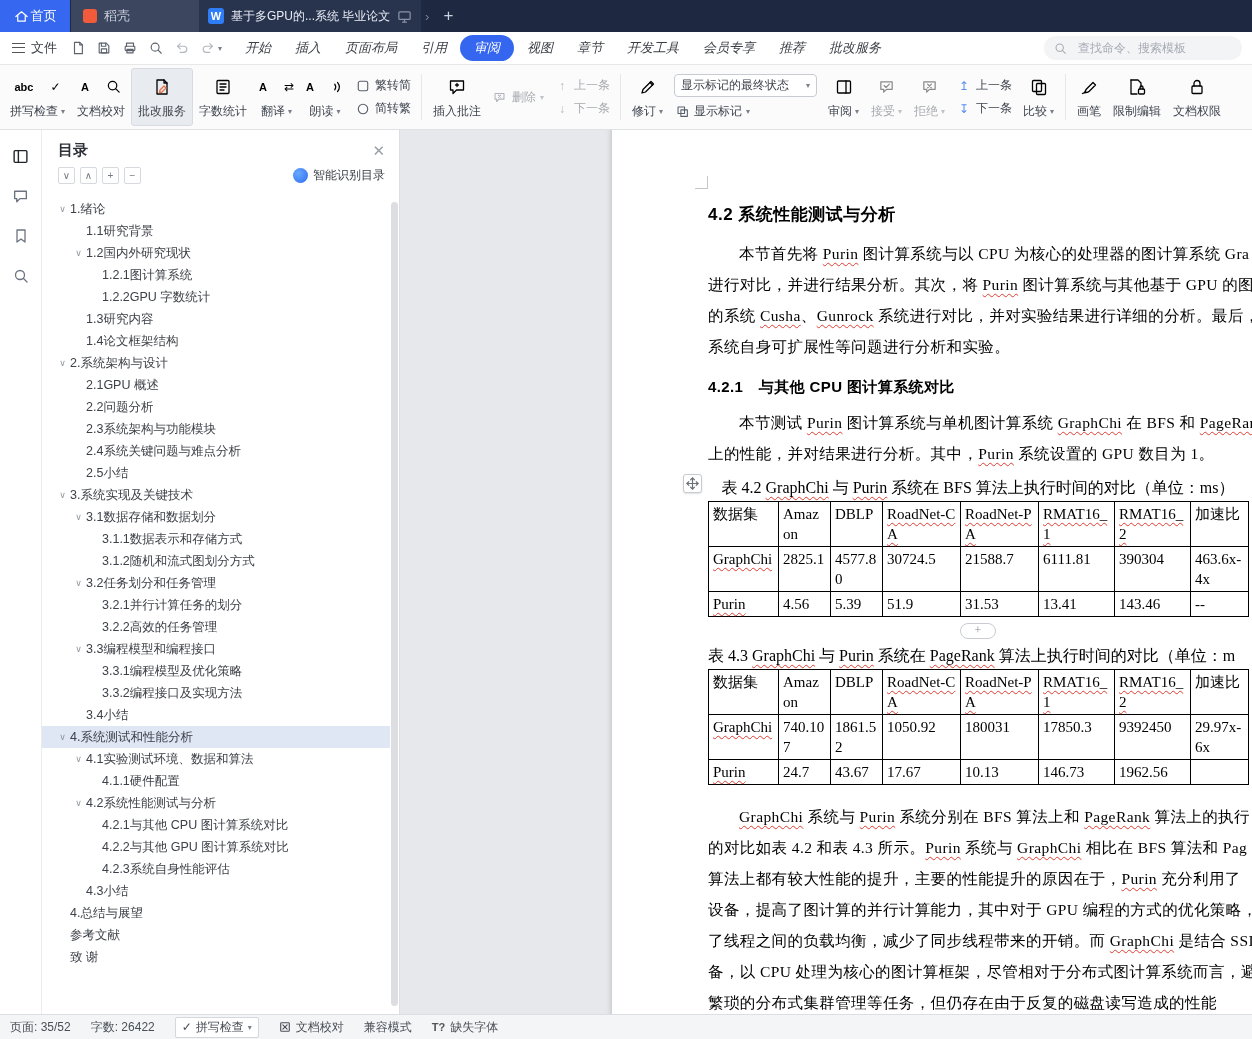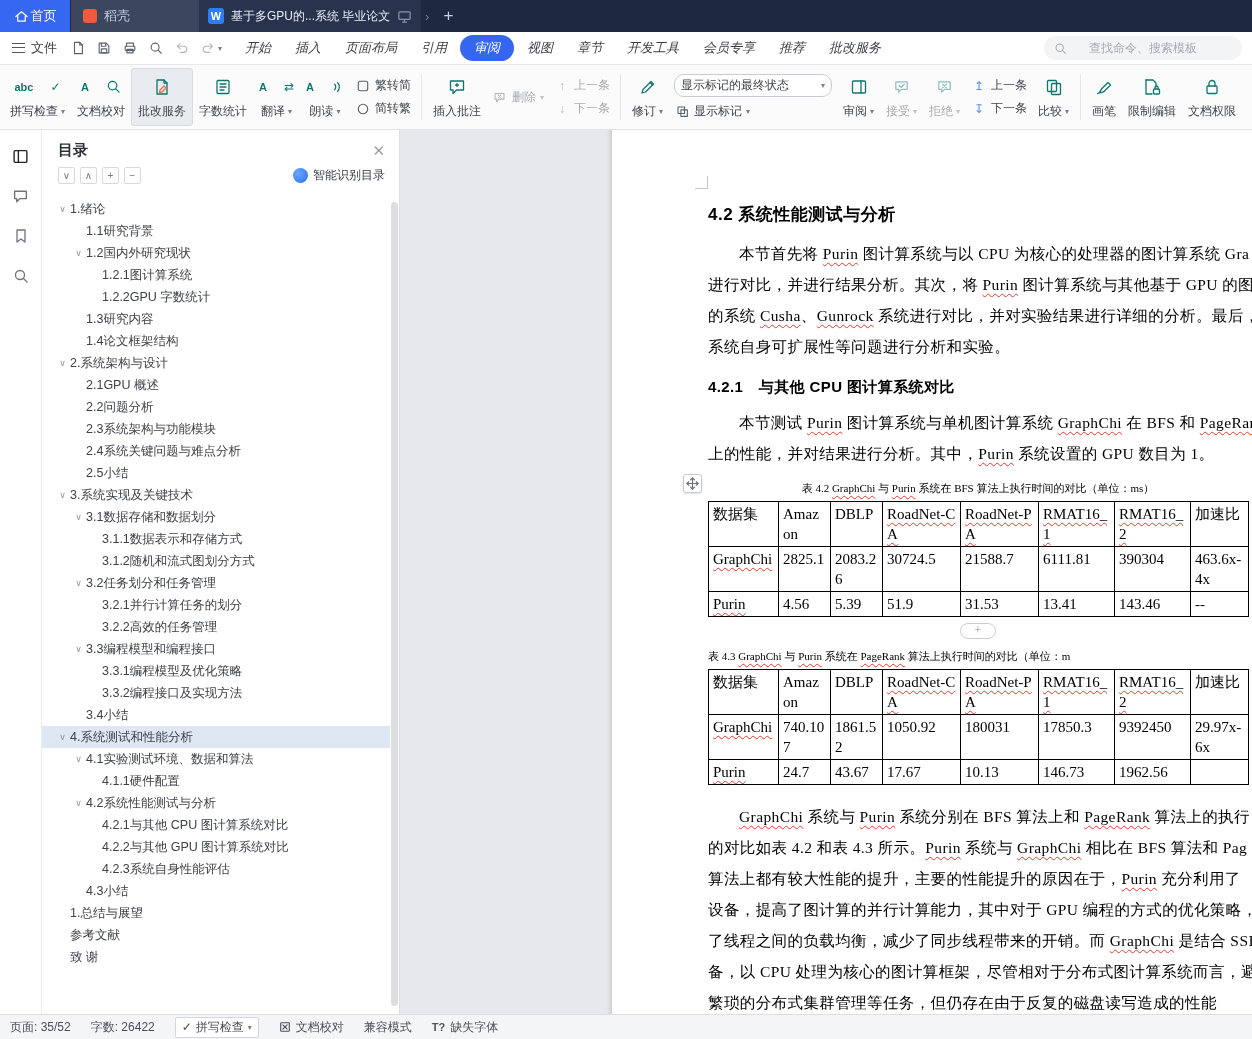--- a/index.html
+++ b/index.html
@@ -25,35 +25,35 @@
   .menubar { position:absolute; top:32px; left:0; right:0; height:33px; background:#fff; border-bottom:1px solid #e8e8e8; display:flex; align-items:center; padding:0 10px; font-size:13px; }
   .file-btn { display:flex; align-items:center; gap:6px; padding:0 8px 0 2px; }
   .burger { width:13px; height:10px; border-top:1.6px solid #555; border-bottom:1.6px solid #555; position:relative; }
   .burger:after { content:""; position:absolute; left:0; right:0; top:2.7px; height:1.6px; background:#555; }
   .mico { width:24px; height:22px; display:flex; align-items:center; justify-content:center; color:#5c636e; margin:0 1px; border-radius:3px; }
   .mico.dim { color:#b3b8bf; }
   .mcar { font-size:8px; color:#7a7f88; margin-left:-3px; }
   .mtabs { display:flex; align-items:center; margin-left:12px; gap:2px; }
   .mtab { padding:4px 11px; border-radius:4px; white-space:nowrap;font-style:italic; }
   .mtab.active { background:#3566f0; color:#fff; border-radius:15px; padding:4px 14px; }
-  .searchbox { margin-left:auto; width:198px; height:24px; background:#f3f4f6; border-radius:13px; display:flex; align-items:center; gap:22px; padding:0 10px; color:#a6abb4; font-size:12px; }
+  .searchbox { margin-left:auto; width:198px; height:24px; background:#f3f4f6; border-radius:13px; display:flex; align-items:center; gap:11px; padding:0 10px; color:#a6abb4; font-size:12px; }
 
   
   .ribbon { position:absolute; top:65px; left:0; right:0; height:65px; background:#fbfbfc; border-bottom:1px solid #dfe1e4; display:flex; align-items:center; padding:0 4px; overflow:hidden; }
   .rbtn { display:flex; flex-direction:column; align-items:center; justify-content:center; height:58px; padding:2px 6px; border-radius:3px; font-size:12px; color:#3f454e; gap:4px; white-space:nowrap; flex:none; }
   .rbtn.pressed { background:#e8ebef; border:1px solid #d8dce2; }
-  .ric { height:24px; display:flex; align-items:center; justify-content:center; color:#0f766e; gap:17px; }
+  .ric { height:24px; display:flex; align-items:center; justify-content:center; color:#000000; gap:17px; }
   .rlab { display:flex; align-items:center; gap:3px; }
   .car { font-size:8px; color:#7a7f88; }
   .dis { opacity:.45; }
   .rsep { width:1px; height:46px; background:#e4e6e9; margin:0 5px; align-self:center; flex:none; }
   .rcol { display:flex; flex-direction:column; justify-content:center; gap:6px; padding:0 5px; flex:none; }
   .rrow { display:flex; align-items:center; gap:4px; font-size:12px; color:#3f454e; white-space:nowrap; }
   .ric2 { width:16px; height:16px; display:flex; align-items:center; justify-content:center; color:#58606c; font-size:12px; }
-  .combo { width:158px; height:23px; border:1px solid #c8ccd2; background:#fff; border-radius:10px; display:flex; align-items:center; justify-content:space-between; padding:0 6px; font-size:12px; color:#3f454e; white-space:nowrap; overflow:hidden; }
+  .combo { width:143px; height:23px; border:1px solid #c8ccd2; background:#fff; border-radius:4px; display:flex; align-items:center; justify-content:space-between; padding:0 6px; font-size:12px; color:#3f454e; white-space:nowrap; overflow:hidden; }
   .abc { font-size:11px; font-weight:bold; letter-spacing:0; }
   .ck { font-size:12px; }
 
   
   .leftstrip { position:absolute; top:130px; bottom:25px; left:0; width:42px; background:#fff; border-right:1px solid #ececee; display:flex; flex-direction:column; align-items:center; padding-top:16px; gap:20px; }
   .lsic { width:20px; height:20px; color:#6d7480; display:flex; align-items:center; justify-content:center; }
   .lsic.active { color:#20242b; }
 
   
   .tocpanel { position:absolute; top:130px; bottom:25px; left:42px; width:358px; background:#fff; border-right:1px solid #dcdee2; }
@@ -77,21 +77,21 @@
   .docarea { position:absolute; top:130px; bottom:25px; left:400px; right:0; background:#e6e8eb; overflow:hidden; }
   .page { position:absolute; left:212px; top:-15px; bottom:-15px; width:730px; background:#fff; box-shadow:0 0 6px rgba(0,0,0,.22); overflow:hidden; }
   .cmark { position:absolute; left:83px; top:61px; width:13px; height:13px; border-right:1px solid #c3c7cc; border-bottom:1px solid #c3c7cc; }
   .content { padding:88px 0 0 96px; font-family:"Liberation Serif",serif; color:#000; }
   .h1 { font-family:"Liberation Sans",sans-serif; font-size:17px; font-weight:bold; letter-spacing:.5px; margin:0 0 12px 0; }
   .subhead { font-family:"Liberation Sans",sans-serif; font-size:15px; font-weight:bold; letter-spacing:.4px; margin:16px 0 10px 0; }
   .dline { font-size:15.5px; line-height:31px; white-space:nowrap; letter-spacing:.4px; }
   .dline.ind { text-indent:31px; }
   .sp { text-decoration:underline; text-decoration-style:wavy; text-decoration-color:#e03c31; text-decoration-thickness:1px; text-underline-offset:3px; }
   .tblwrap { position:relative; width:540px; margin-top:8px; }
-  .cap { font-size:11px; line-height:22px; white-space:nowrap; }
+  .cap { font-size:16px; line-height:22px; white-space:nowrap; }
   .cap1 { text-align:center; }
   .cap2 { text-align:left; }
   .handle { position:absolute; left:-25px; top:-3px; width:19px; height:19px; background:#fff; border:1px solid #c7cbd1; border-radius:3px; box-shadow:0 1px 2px rgba(0,0,0,.12); display:flex; align-items:center; justify-content:center; color:#6a7077; }
   .dtable { border-collapse:collapse; table-layout:fixed; width:540px; margin-top:2px; }
   .dtable td { border:1px solid #000; font-size:15px; line-height:20px; padding:2px 4px; vertical-align:top; word-break:break-all; font-family:"Liberation Serif",serif; }
   .addrow { width:36px; height:16px; border:1px solid #c8ccd2; border-radius:9px; background:#fff; color:#8a9098; font-size:12px; line-height:13px; text-align:center; margin:6px auto; }
   .p3 { margin-top:16px; }
 
   
   .statusbar { position:absolute; left:0; right:0; bottom:0; height:25px; background:#f4f5f6; border-top:1px solid #dcdee1; display:flex; align-items:center; gap:20px; padding:0 10px; font-size:12px; color:#4a4f57; }
@@ -607,21 +607,21 @@
       <div class="trow lv3">
         <span class="arr"></span>
         <span class="tlabel">4.2.3系统自身性能评估</span>
       </div>
       <div class="trow lv2">
         <span class="arr"></span>
         <span class="tlabel">4.3小结</span>
       </div>
       <div class="trow lv1">
         <span class="arr"></span>
-        <span class="tlabel">1.总结与展望</span>
+        <span class="tlabel">4.总结与展望</span>
       </div>
       <div class="trow lv1">
         <span class="arr"></span>
         <span class="tlabel">参考文献</span>
       </div>
       <div class="trow lv1">
         <span class="arr"></span>
         <span class="tlabel">致 谢</span>
       </div>
     </div>
@@ -673,21 +673,21 @@
                 <td>DBLP</td>
                 <td><span class="sp">RoadNet-CA</span></td>
                 <td><span class="sp">RoadNet-PA</span></td>
                 <td><span class="sp">RMAT16_1</span></td>
                 <td><span class="sp">RMAT16_2</span></td>
                 <td>加速比</td>
               </tr>
               <tr>
                 <td><span class="sp">GraphChi</span></td>
                 <td>2825.1</td>
-                <td>2083.26</td>
+                <td>4577.80</td>
                 <td>30724.5</td>
                 <td>21588.7</td>
                 <td>6111.81</td>
                 <td>390304</td>
                 <td>463.6x-4x</td>
               </tr>
               <tr>
                 <td><span class="sp">Purin</span></td>
                 <td>4.56</td>
                 <td>5.39</td>

